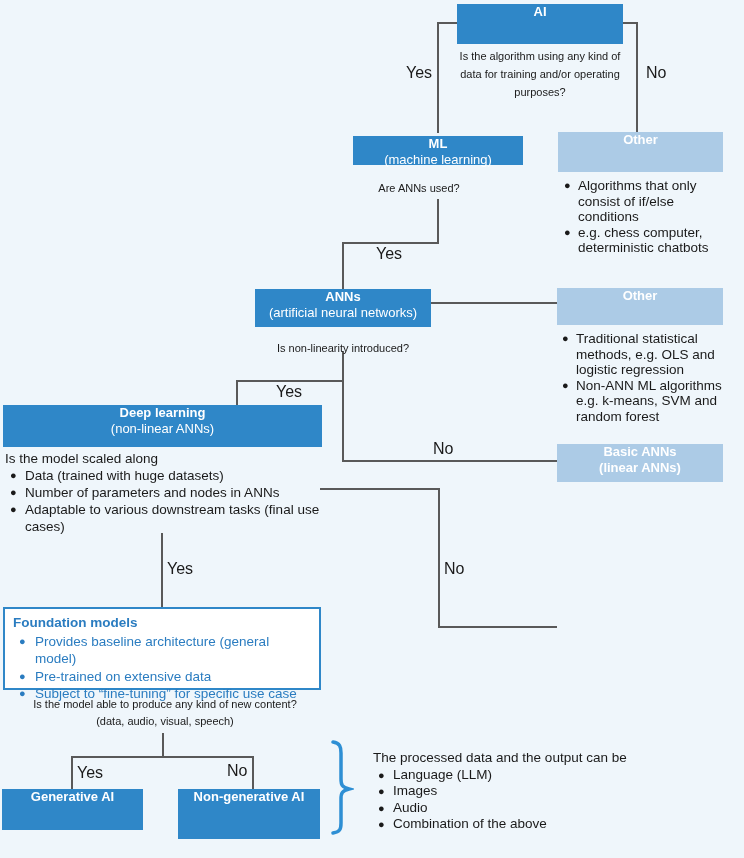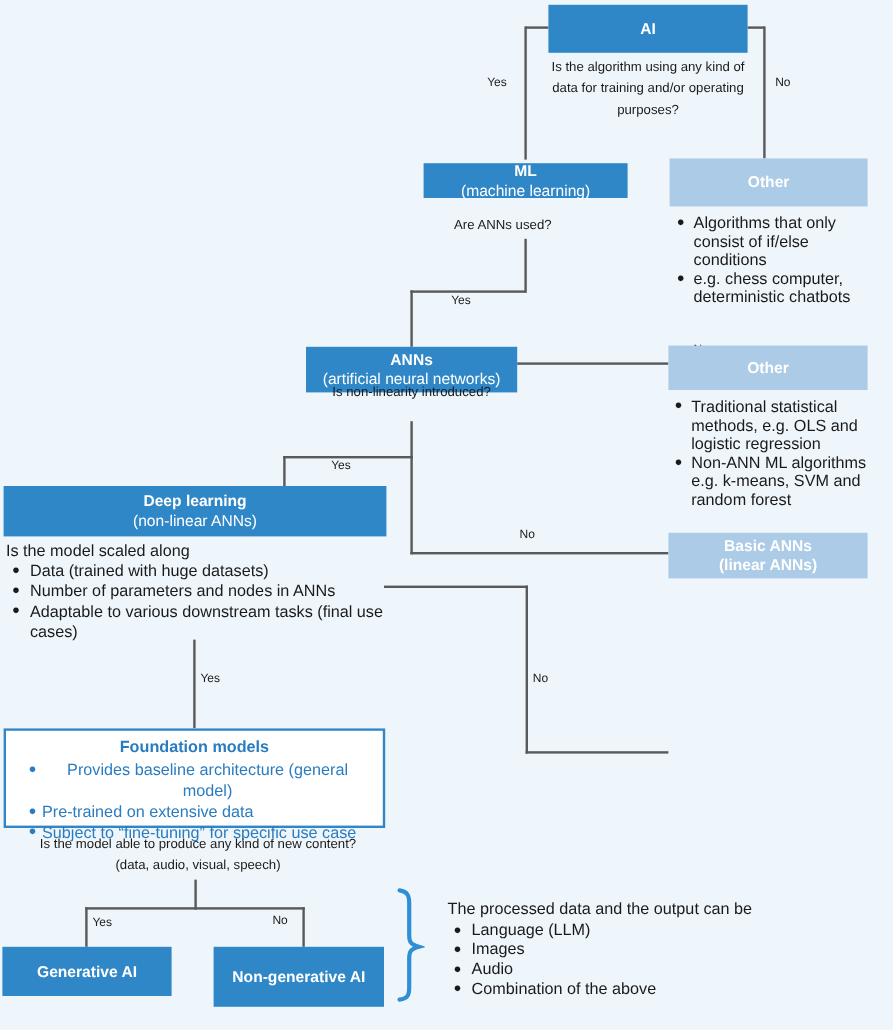--- a/index.html
+++ b/index.html
@@ -1,36 +1,36 @@
 <!DOCTYPE html>
 <html><head>
 <meta charset="utf-8">
 <style>
   html,body{margin:0;padding:0;}
   #stage{
     position:relative;width:744px;height:858px;background:#EFF6FB;overflow:hidden;
     font-family:"Liberation Sans","DejaVu Sans",sans-serif;color:#1a1a1a;
   }
   .box-dark,.box-light{
-    position:absolute;display:flex;flex-direction:column;justify-content:center;
+    position:absolute;display:flex;flex-direction:column;justify-content:flex-start;
     text-align:center;font-size:13px;line-height:16px;color:#ffffff;
   }
   .box-dark{background:#2F87C8;}
   .box-light{background:#ACCBE6;}
   .box-title{font-weight:bold;}
   .line{position:absolute;background:#595959;}
-  .lbl{position:absolute;font-size:10px;color:#1a1a1a;white-space:nowrap;}
+  .lbl{position:absolute;font-size:16px;color:#1a1a1a;white-space:nowrap;}
   .question{position:absolute;font-size:11px;line-height:18px;text-align:center;color:#1a1a1a;}
   .tblock{position:absolute;font-size:13.5px;line-height:15.5px;color:#1a1a1a;text-align:left;}
   .bullet{display:flex;align-items:flex-start;}
   .bullet .dot{flex:0 0 14px;margin-left:6px;font-size:11px;line-height:inherit;}
   .q4 .bullet .dot,.note .bullet .dot{flex:0 0 15px;margin-left:5px;}
   .outline-box{
     position:absolute;background:#ffffff;border:2px solid #2F87C8;box-sizing:border-box;
-    color:#2A7CC0;font-size:13.5px;line-height:17.5px;padding:5px 8px;text-align:center;
+    color:#2A7CC0;font-size:13.5px;line-height:17.5px;padding:5px 8px;text-align:left;
   }
   .outline-box .box-title{margin-bottom:1px;}
   .brace{position:absolute;}
 </style>
 </head>
 <body>
 
 <div id="stage">
 
   <div class="line" style="left:438px;top:22px;width:19px;height:2px"></div>
@@ -107,21 +107,21 @@
     <div class="bullet">
         <span class="dot">●</span>
         <span>Traditional statistical methods,  e.g. OLS and logistic regression</span>
       </div>
     <div class="bullet">
         <span class="dot">●</span>
         <span>Non-ANN ML algorithms e.g. k-means, SVM and random forest</span>
       </div>
   </div>
 
-  <div class="question" style="left:243px;top:318px;width:200px">Is non-linearity introduced?</div>
+  <div class="question" style="left:243px;top:339px;width:200px">Is non-linearity introduced?</div>
 
   <div class="box-dark" style="left:3px;top:405px;width:319px;height:42px">
     <div class="box-title">Deep learning</div>
     <div>(non-linear ANNs)</div>
   </div>
 
   <div class="box-light" style="left:557px;top:444px;width:166px;height:38px">
     <div class="box-title">Basic ANNs</div>
     <div class="box-title">(linear ANNs)</div>
   </div>

